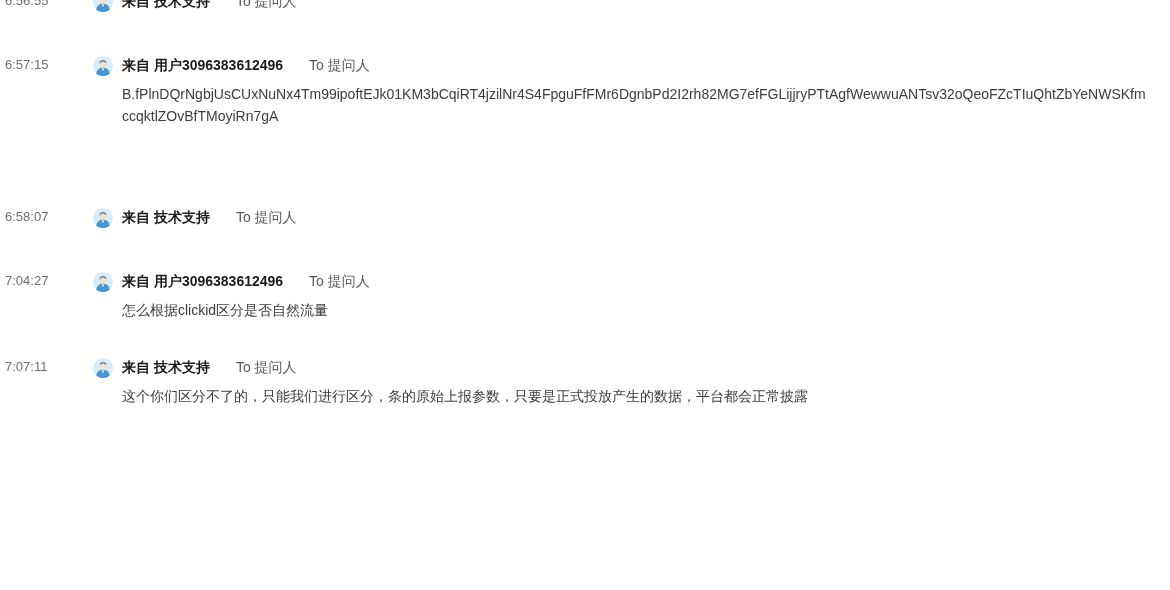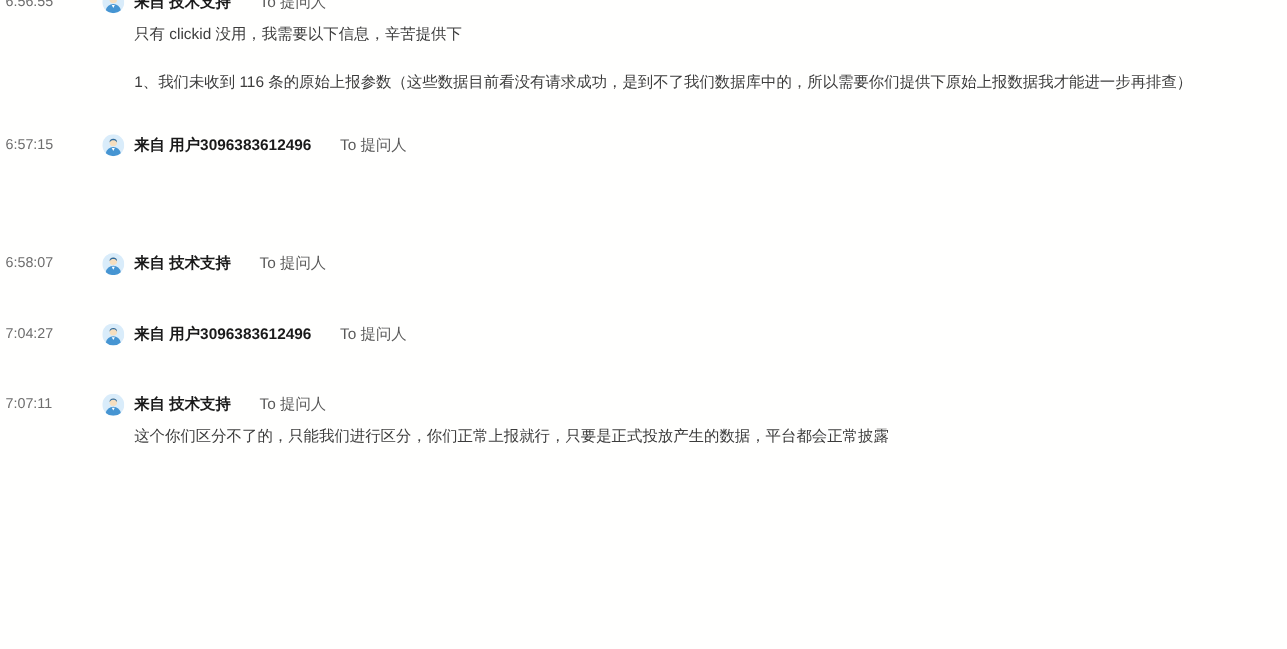--- a/index.html
+++ b/index.html
@@ -77,25 +77,20 @@
           <circle cx="10" cy="7.6" r="3.4" fill="#f6debe"></circle>
           <path d="M6.6 7.6 a3.4 3.4 0 0 1 6.8 0 c-0.9 -1.7 -2 -2.2 -3.4 -2.2 c-1.4 0 -2.5 0.5 -3.4 2.2 z" fill="#2e6ca0"></path>
         </svg>
       </span>
     </div>
     <div class="body-col">
       <div class="msg-header">
         <span class="sender">来自 技术支持</span>
         <span class="to-label">To 提问人</span>
       </div>
-      <div class="paras">
-          <div class="para">只有 clickid 没用，我需要以下信息，辛苦提供下</div>
-          <div class="para"></div>
-          <div class="para">1、我们未收到 116 条的原始上报参数（这些数据目前看没有请求成功，是到不了我们数据库中的，所以需要你们提供下原始上报数据我才能进一步再排查）</div>
-        </div>
     </div>
   </div>
 
   <div class="msg-row">
     <div class="time">6:57:15</div>
     <div class="avatar">
       <span>
         <svg width="20" height="20" viewBox="0 0 20 20">
           <circle cx="10" cy="10" r="10" fill="#d9ecfa"></circle>
           <path d="M3.2 17.4 a6.9 6.9 0 0 1 13.6 0 a10 10 0 0 1 -13.6 0 z" fill="#4695d2"></path>
@@ -104,20 +99,21 @@
           <path d="M6.6 7.6 a3.4 3.4 0 0 1 6.8 0 c-0.9 -1.7 -2 -2.2 -3.4 -2.2 c-1.4 0 -2.5 0.5 -3.4 2.2 z" fill="#2e6ca0"></path>
         </svg>
       </span>
     </div>
     <div class="body-col">
       <div class="msg-header">
         <span class="sender">来自 用户3096383612496</span>
         <span class="to-label">To 提问人</span>
       </div>
       <div class="paras">
+          <div class="para">B.fPlnDQrNgbjUsCUxNuNx4Tm99ipoftEJk01KM3bCqiRT4jzilNr4S4FpguFfFMr6DgnbPd2I2rh82MG7efFGLijjryPTtAgfWewwuANTsv32oQeoFZcTIuQhtZbYeNWSKfmccqktlZOvBfTMoyiRn7gA</div>
           <div class="para"></div>
           <div class="para"></div>
         </div>
     </div>
   </div>
 
   <div class="msg-row">
     <div class="time">6:58:07</div>
     <div class="avatar">
       <span>
@@ -149,20 +145,23 @@
           <circle cx="10" cy="7.6" r="3.4" fill="#f6debe"></circle>
           <path d="M6.6 7.6 a3.4 3.4 0 0 1 6.8 0 c-0.9 -1.7 -2 -2.2 -3.4 -2.2 c-1.4 0 -2.5 0.5 -3.4 2.2 z" fill="#2e6ca0"></path>
         </svg>
       </span>
     </div>
     <div class="body-col">
       <div class="msg-header">
         <span class="sender">来自 用户3096383612496</span>
         <span class="to-label">To 提问人</span>
       </div>
+      <div class="paras">
+          <div class="para">怎么根据clickid区分是否自然流量</div>
+        </div>
     </div>
   </div>
 
   <div class="msg-row">
     <div class="time">7:07:11</div>
     <div class="avatar">
       <span>
         <svg width="20" height="20" viewBox="0 0 20 20">
           <circle cx="10" cy="10" r="10" fill="#d9ecfa"></circle>
           <path d="M3.2 17.4 a6.9 6.9 0 0 1 13.6 0 a10 10 0 0 1 -13.6 0 z" fill="#4695d2"></path>
@@ -171,17 +170,17 @@
           <path d="M6.6 7.6 a3.4 3.4 0 0 1 6.8 0 c-0.9 -1.7 -2 -2.2 -3.4 -2.2 c-1.4 0 -2.5 0.5 -3.4 2.2 z" fill="#2e6ca0"></path>
         </svg>
       </span>
     </div>
     <div class="body-col">
       <div class="msg-header">
         <span class="sender">来自 技术支持</span>
         <span class="to-label">To 提问人</span>
       </div>
       <div class="paras">
-          <div class="para">这个你们区分不了的，只能我们进行区分，你们正常上报就行，只要是正式投放产生的数据，平台都会正常披露</div>
+          <div class="para">这个你们区分不了的，只能我们进行区分，条的原始上报参数，只要是正式投放产生的数据，平台都会正常披露</div>
         </div>
     </div>
   </div>
 </div>
 
 </body></html>

